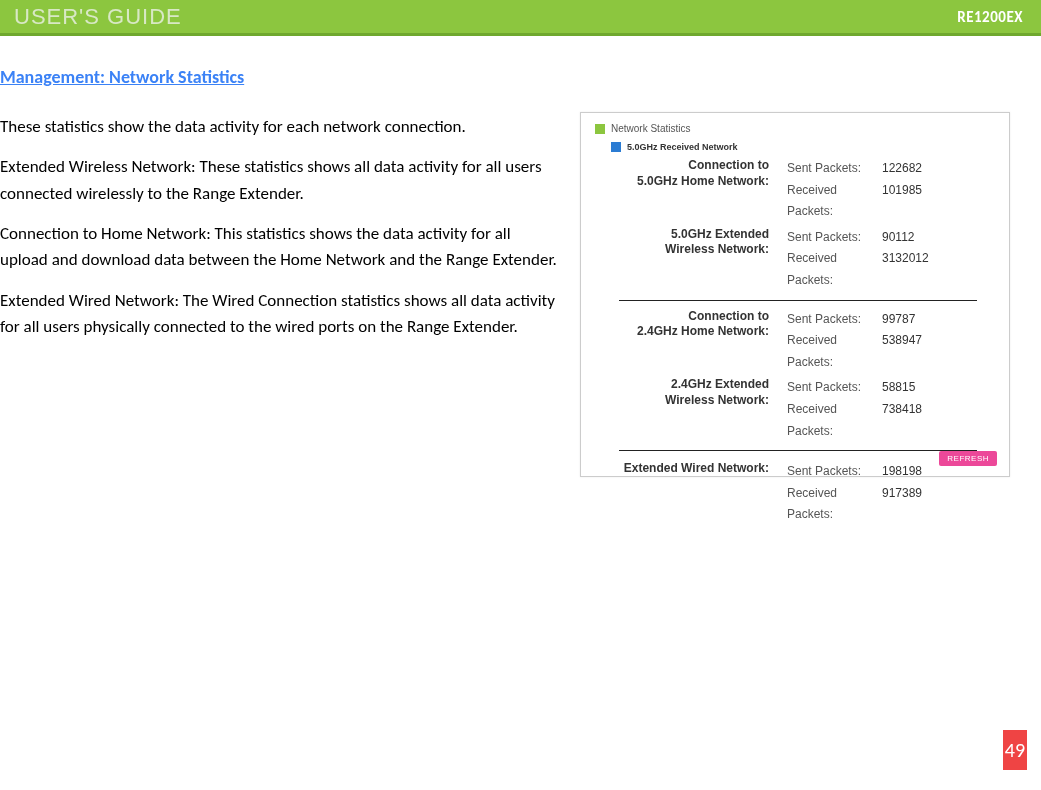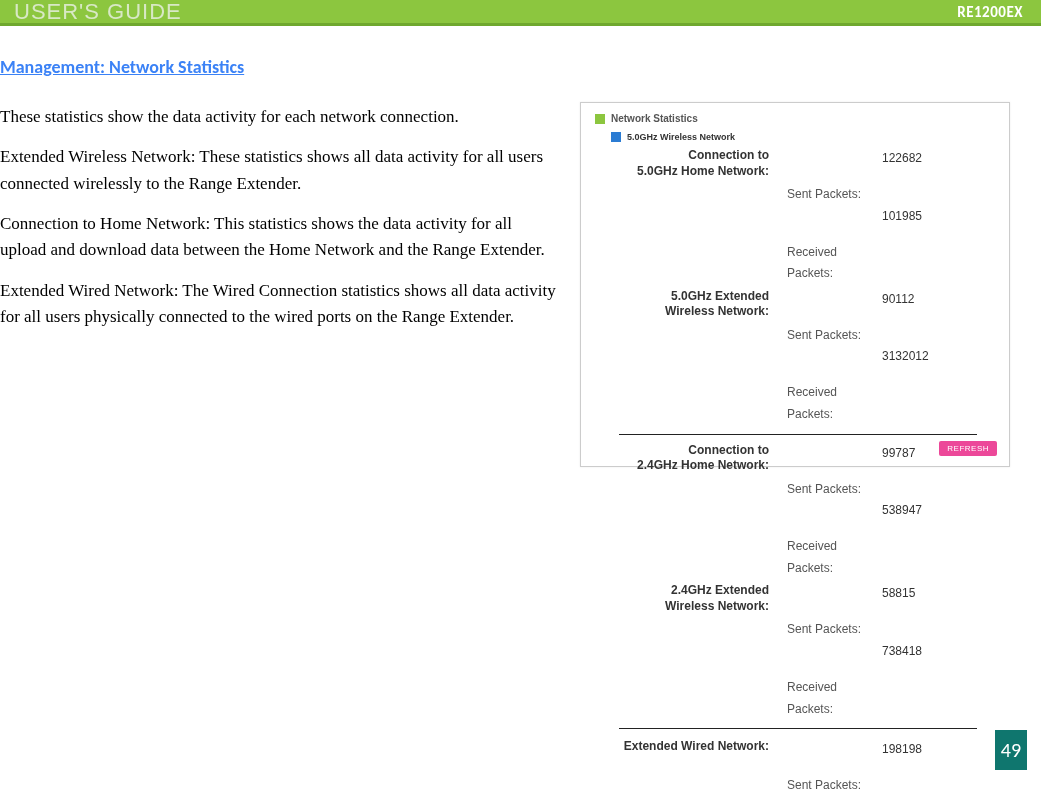--- a/index.html
+++ b/index.html
@@ -5,21 +5,21 @@
   * { box-sizing: border-box; margin: 0; padding: 0; }
   body {
     width: 1041px;
     height: 790px;
     font-family: Calibri, Arial, sans-serif;
     background: #fff;
     position: relative;
     overflow: hidden;
   }
   .header-bar {
-    height: 26px;
+    height: 36px;
     background: #8cc63f;
     border-bottom: 3px solid #6fa82e;
     display: flex;
     align-items: center;
     justify-content: space-between;
     padding: 0 18px 0 14px;
     color: #d8e8c5;
   }
   .header-left {
     font-size: 22px;
@@ -47,40 +47,39 @@
     color: #3b82f6;
     margin-bottom: 26px;
     margin-left: 0;
     text-decoration: underline;
   }
   .para {
     font-size: 17px;
     line-height: 1.55;
     color: #000;
     margin-bottom: 14px;
-    font-family: Liberation Serif, serif;
   }
   .screenshot-col {
     flex: 1;
     padding-top: 46px;
     padding-right: 26px;
   }
   .panel {
     border: 1px solid #ccc;
     background: #fff;
     width: 430px;
     height: 365px;
     box-shadow: 0 0 2px rgba(0,0,0,0.08);
     padding: 10px 12px 10px 8px;
     font-family: Arial, sans-serif;
     position: relative;
   }
   .panel-title {
     font-size: 10px;
-    font-weight: bold;
+    font-weight: normal;
     color: #555;
     display: flex;
     align-items: center;
     gap: 6px;
     margin-bottom: 8px;
     padding-left: 6px;
   }
   .sq {
     width: 10px; height: 10px;
     display: inline-block;
@@ -114,21 +113,20 @@
   .stat-right {
     width: 210px;
   }
   .stat-row {
     display: flex;
     line-height: 1.8;
   }
   .stat-label {
     width: 95px;
     color: #555;
-    margin-top: 36px;
   }
   .stat-val {
     color: #333;
   }
   .divider {
     border: none;
     border-top: 1px solid #222;
     margin: 8px 20px 8px 30px;
   }
   .refresh-btn {
@@ -141,23 +139,23 @@
     letter-spacing: 0.5px;
     padding: 3px 8px;
     border: none;
     border-radius: 2px;
     cursor: pointer;
   }
   .page-num-box {
     position: absolute;
     right: 14px;
     bottom: 20px;
-    width: 32px;
+    width: 24px;
     height: 40px;
-    background: #0f766e;
+    background: #ef4444;
     color: #fff;
     font-size: 20px;
     display: flex;
     align-items: center;
     justify-content: center;
   }
 </style>
 </head>
 <body>
 
@@ -179,21 +177,21 @@
   <div class="screenshot-col">
     <div class="panel">
 
       <div class="panel-title">
         <span class="sq green"></span>
         <span>Network Statistics</span>
       </div>
 
       <div class="group-title">
         <span class="sq blue"></span>
-        <span>5.0GHz Wireless Network</span>
+        <span>5.0GHz Received Network</span>
       </div>
 
       <div class="stat-block">
         <div class="stat-left" style="white-space:pre-line">Connection to
 5.0GHz Home Network:</div>
         <div class="stat-right">
           <div class="stat-row">
               <span class="stat-label">Sent Packets:</span>
               <span class="stat-val">122682</span>
             </div>

